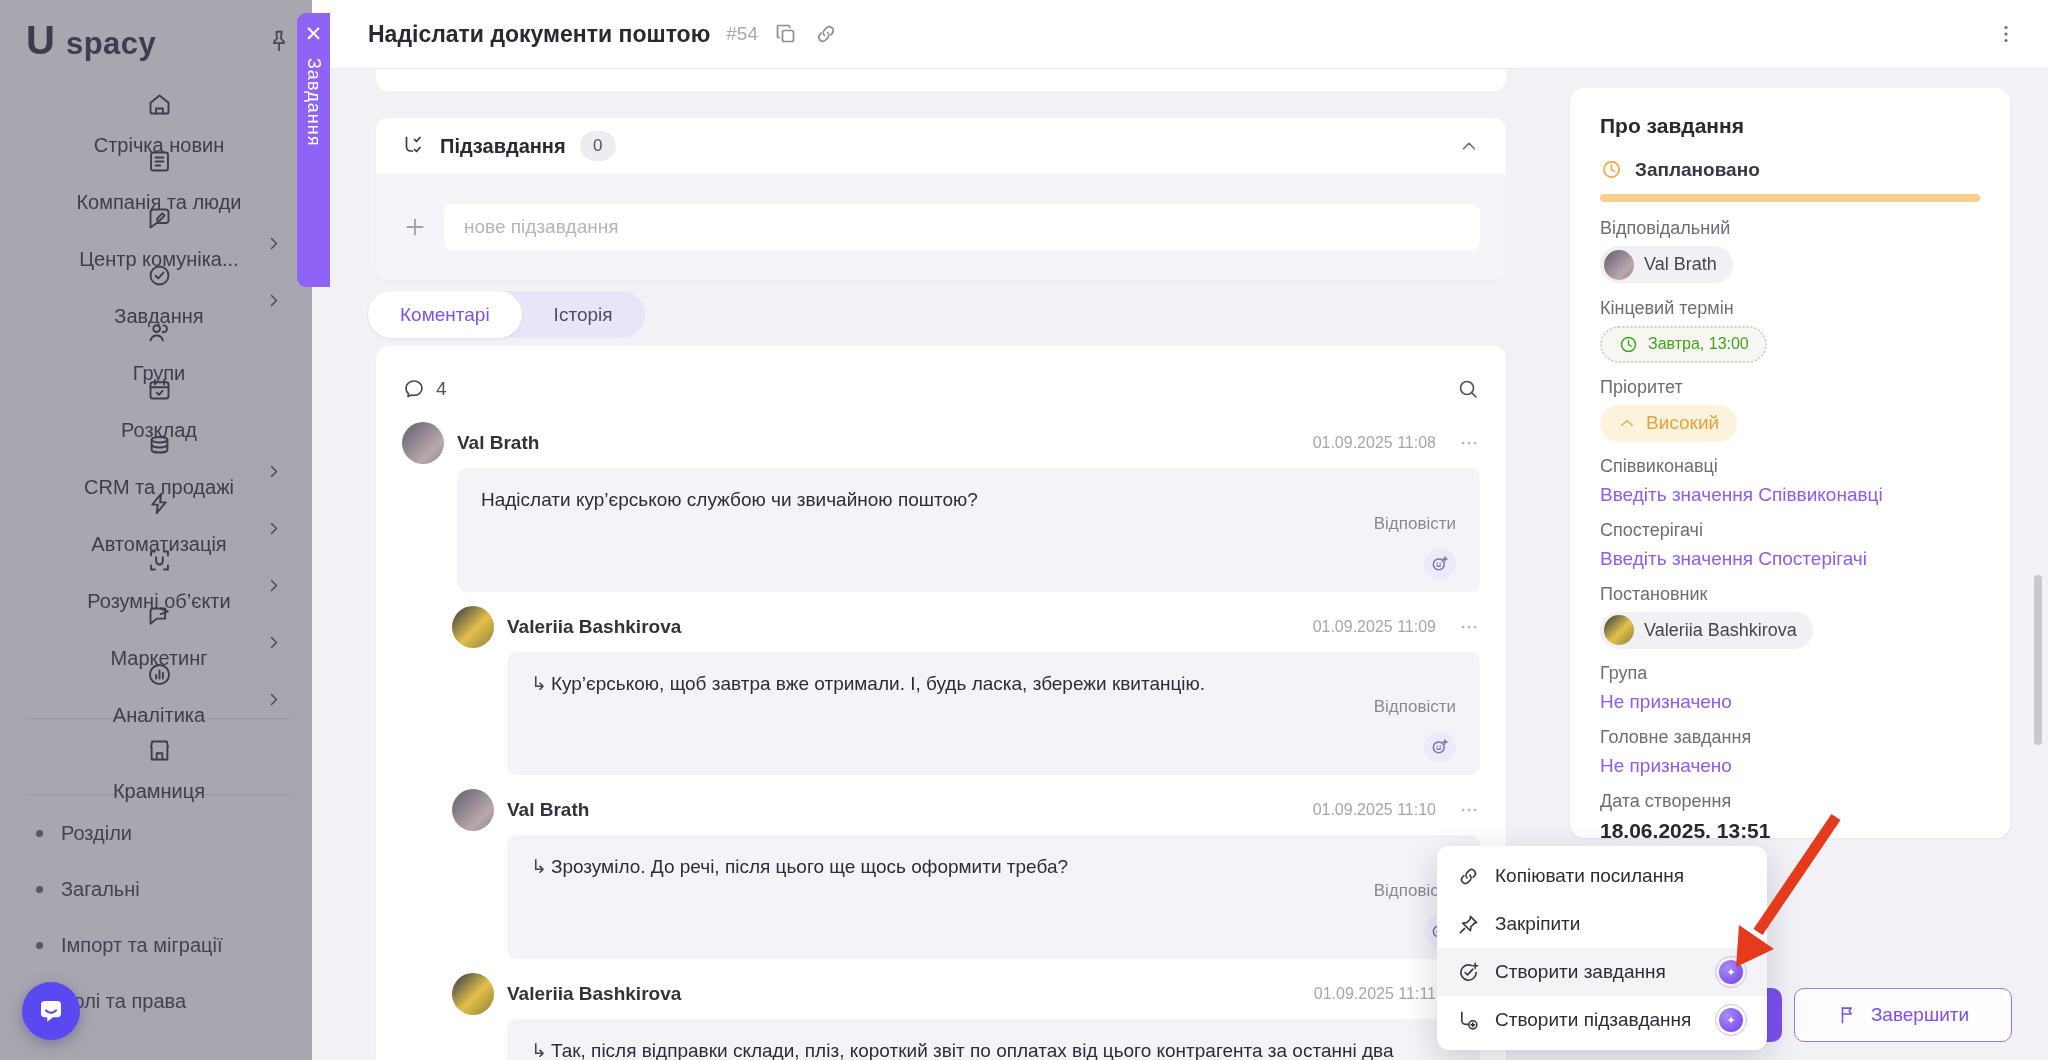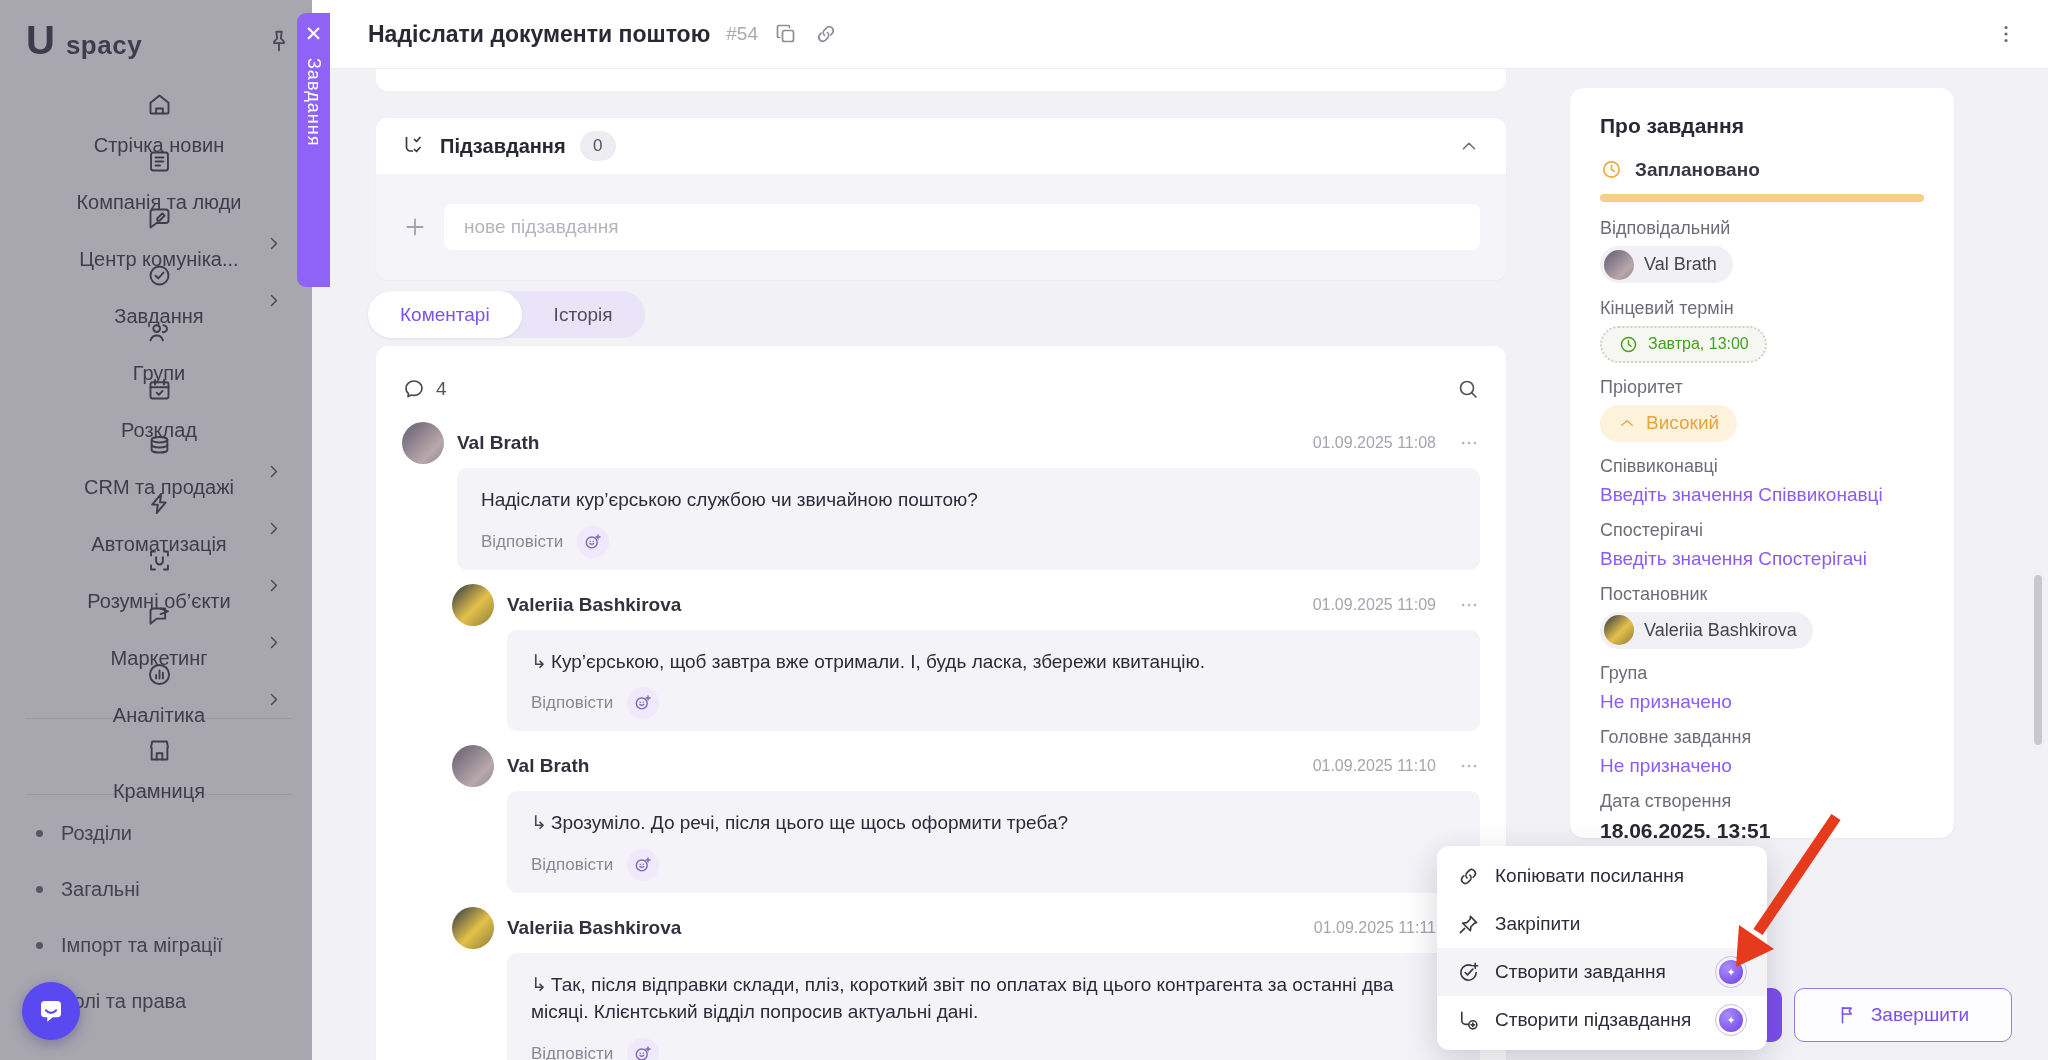--- a/index.html
+++ b/index.html
@@ -9,21 +9,21 @@
   .ic { fill:none; stroke:currentColor; stroke-width:1.7; stroke-linecap:round; stroke-linejoin:round; }
   .ic-fill { fill:currentColor; stroke:none; }
 
   
   .sidebar { position:absolute; left:0; top:0; width:312px; height:1060px; background:#fbfbfd; z-index:1; }
   .sidebar-inner { padding:18px 20px 0 26px; }
   .logo-row { display:flex; align-items:center; justify-content:space-between; margin-bottom:28px; }
   .logo { display:flex; align-items:baseline; gap:2px; color:#423e52; }
   .logo-mark { font-size:40px; font-weight:800; position:relative; color:#3f3b4d; }
   .logo-dot { position:absolute; right:-7px; top:14px; width:10px; height:10px; border-radius:50%; background:#7b52f0; }
-  .logo-text { font-size:26px; font-weight:700; letter-spacing:.5px; margin-left:9px; }
+  .logo-text { font-size:31px; font-weight:700; letter-spacing:.5px; margin-left:9px; }
   .pin-top { color:#55515f; width:26px; height:26px; }
   .nav { list-style:none; }
   .nav-item { display:flex; align-items:center; gap:16px; height:44px; margin-bottom:13px; color:#413d4d; font-size:20px; border-radius:10px; padding:0 8px; cursor:pointer;flex-direction:column; }
   .nav-item svg { width:27px; height:27px; flex:0 0 27px; }
   .nav-item .chev { margin-left:auto; width:20px; height:20px; color:#55515f; }
   .nav-item.active { background:#e4e3ea; }
   .nav-divider { height:1px; background:#e3e2e9; margin:10px 0 18px 0; }
   .nav-sub { list-style:none; }
   .nav-sub li { display:flex; align-items:center; gap:18px; height:40px; margin-bottom:16px; color:#4a4656; font-size:20px; padding-left:10px; cursor:pointer; }
   .bullet { width:7px; height:7px; border-radius:50%; background:#6d6a78; flex:0 0 7px; }
@@ -75,27 +75,27 @@
   .c-head { display:flex; align-items:center; height:42px; }
   .avatar { width:42px; height:42px; border-radius:50%; flex:0 0 42px; }
   .av-valbrath { background:linear-gradient(135deg,#7a7280 20%,#b9a8ab 70%,#8d8590); }
   .av-valeriia { background:linear-gradient(135deg,#5b5a46 15%,#e4c04a 55%,#8a7d3a); }
   .c-name { font-size:19px; font-weight:700; color:#34313e; margin-left:13px; }
   .c-ts { margin-left:auto; font-size:16px; color:#a6a4ae; }
   .c-dots { margin-left:22px; color:#b9b7c1; width:22px; height:22px; cursor:pointer; }
   .c-bubble { margin-left:55px; background:#f3f3f8; border-radius:10px; padding:18px 24px 12px 24px; margin-top:4px; }
   .c-text { font-size:19px; color:#2e2b3a; line-height:1.45; }
   .reply-arrow { color:#46434f; margin-right:4px; }
-  .c-actions { display:flex; align-items:center; gap:14px; margin-top:12px; }
+  .c-actions { display:flex; align-items:flex-end; gap:14px; margin-top:0;flex-direction:column; }
   .reply-link { font-size:17px; color:#8b8894; cursor:pointer; }
   .emoji-btn { width:32px; height:32px; border-radius:50%; background:#eee9fb; color:#7e6ab4; display:flex; align-items:center; justify-content:center; cursor:pointer; }
   .emoji-btn svg { width:20px; height:20px; }
 
   
-  .task-panel { position:absolute; left:1258px; top:19px; width:384px; height:750px; background:#fff; border-radius:14px; padding:26px 30px; box-shadow:0 1px 3px rgba(30,28,45,.05); overflow:hidden; }
+  .task-panel { position:absolute; left:1258px; top:19px; width:440px; height:750px; background:#fff; border-radius:14px; padding:26px 30px; box-shadow:0 1px 3px rgba(30,28,45,.05); overflow:hidden; }
   .tp-title { font-size:21px; font-weight:700; color:#2b2834; margin-bottom:20px; }
   .tp-status { display:flex; align-items:center; gap:12px; margin-bottom:13px; }
   .tp-status svg { width:23px; height:23px; color:#f0a93e; }
   .tp-status-text { font-size:19px; font-weight:600; color:#393543; }
   .tp-bar { height:8px; border-radius:4px; background:#f7cf8a; margin-bottom:16px; }
   .tp-label { font-size:18px; color:#6f6c79; margin:14px 0 7px 0; }
   .chip { display:inline-flex; align-items:center; gap:10px; background:#f1f0f5; border-radius:20px; height:37px; padding:0 16px 0 4px; font-size:18px; color:#47444f; cursor:pointer; }
   .chip .avatar { width:30px; height:30px; flex:0 0 30px; }
   .chip-deadline { display:inline-flex; align-items:center; gap:9px; border:2px dotted #ccd2c6; background:#f6f7f3; border-radius:19px; height:37px; padding:0 16px; font-size:16px; color:#43a31b; cursor:pointer; }
   .chip-deadline svg { width:21px; height:21px; color:#43a31b; }

